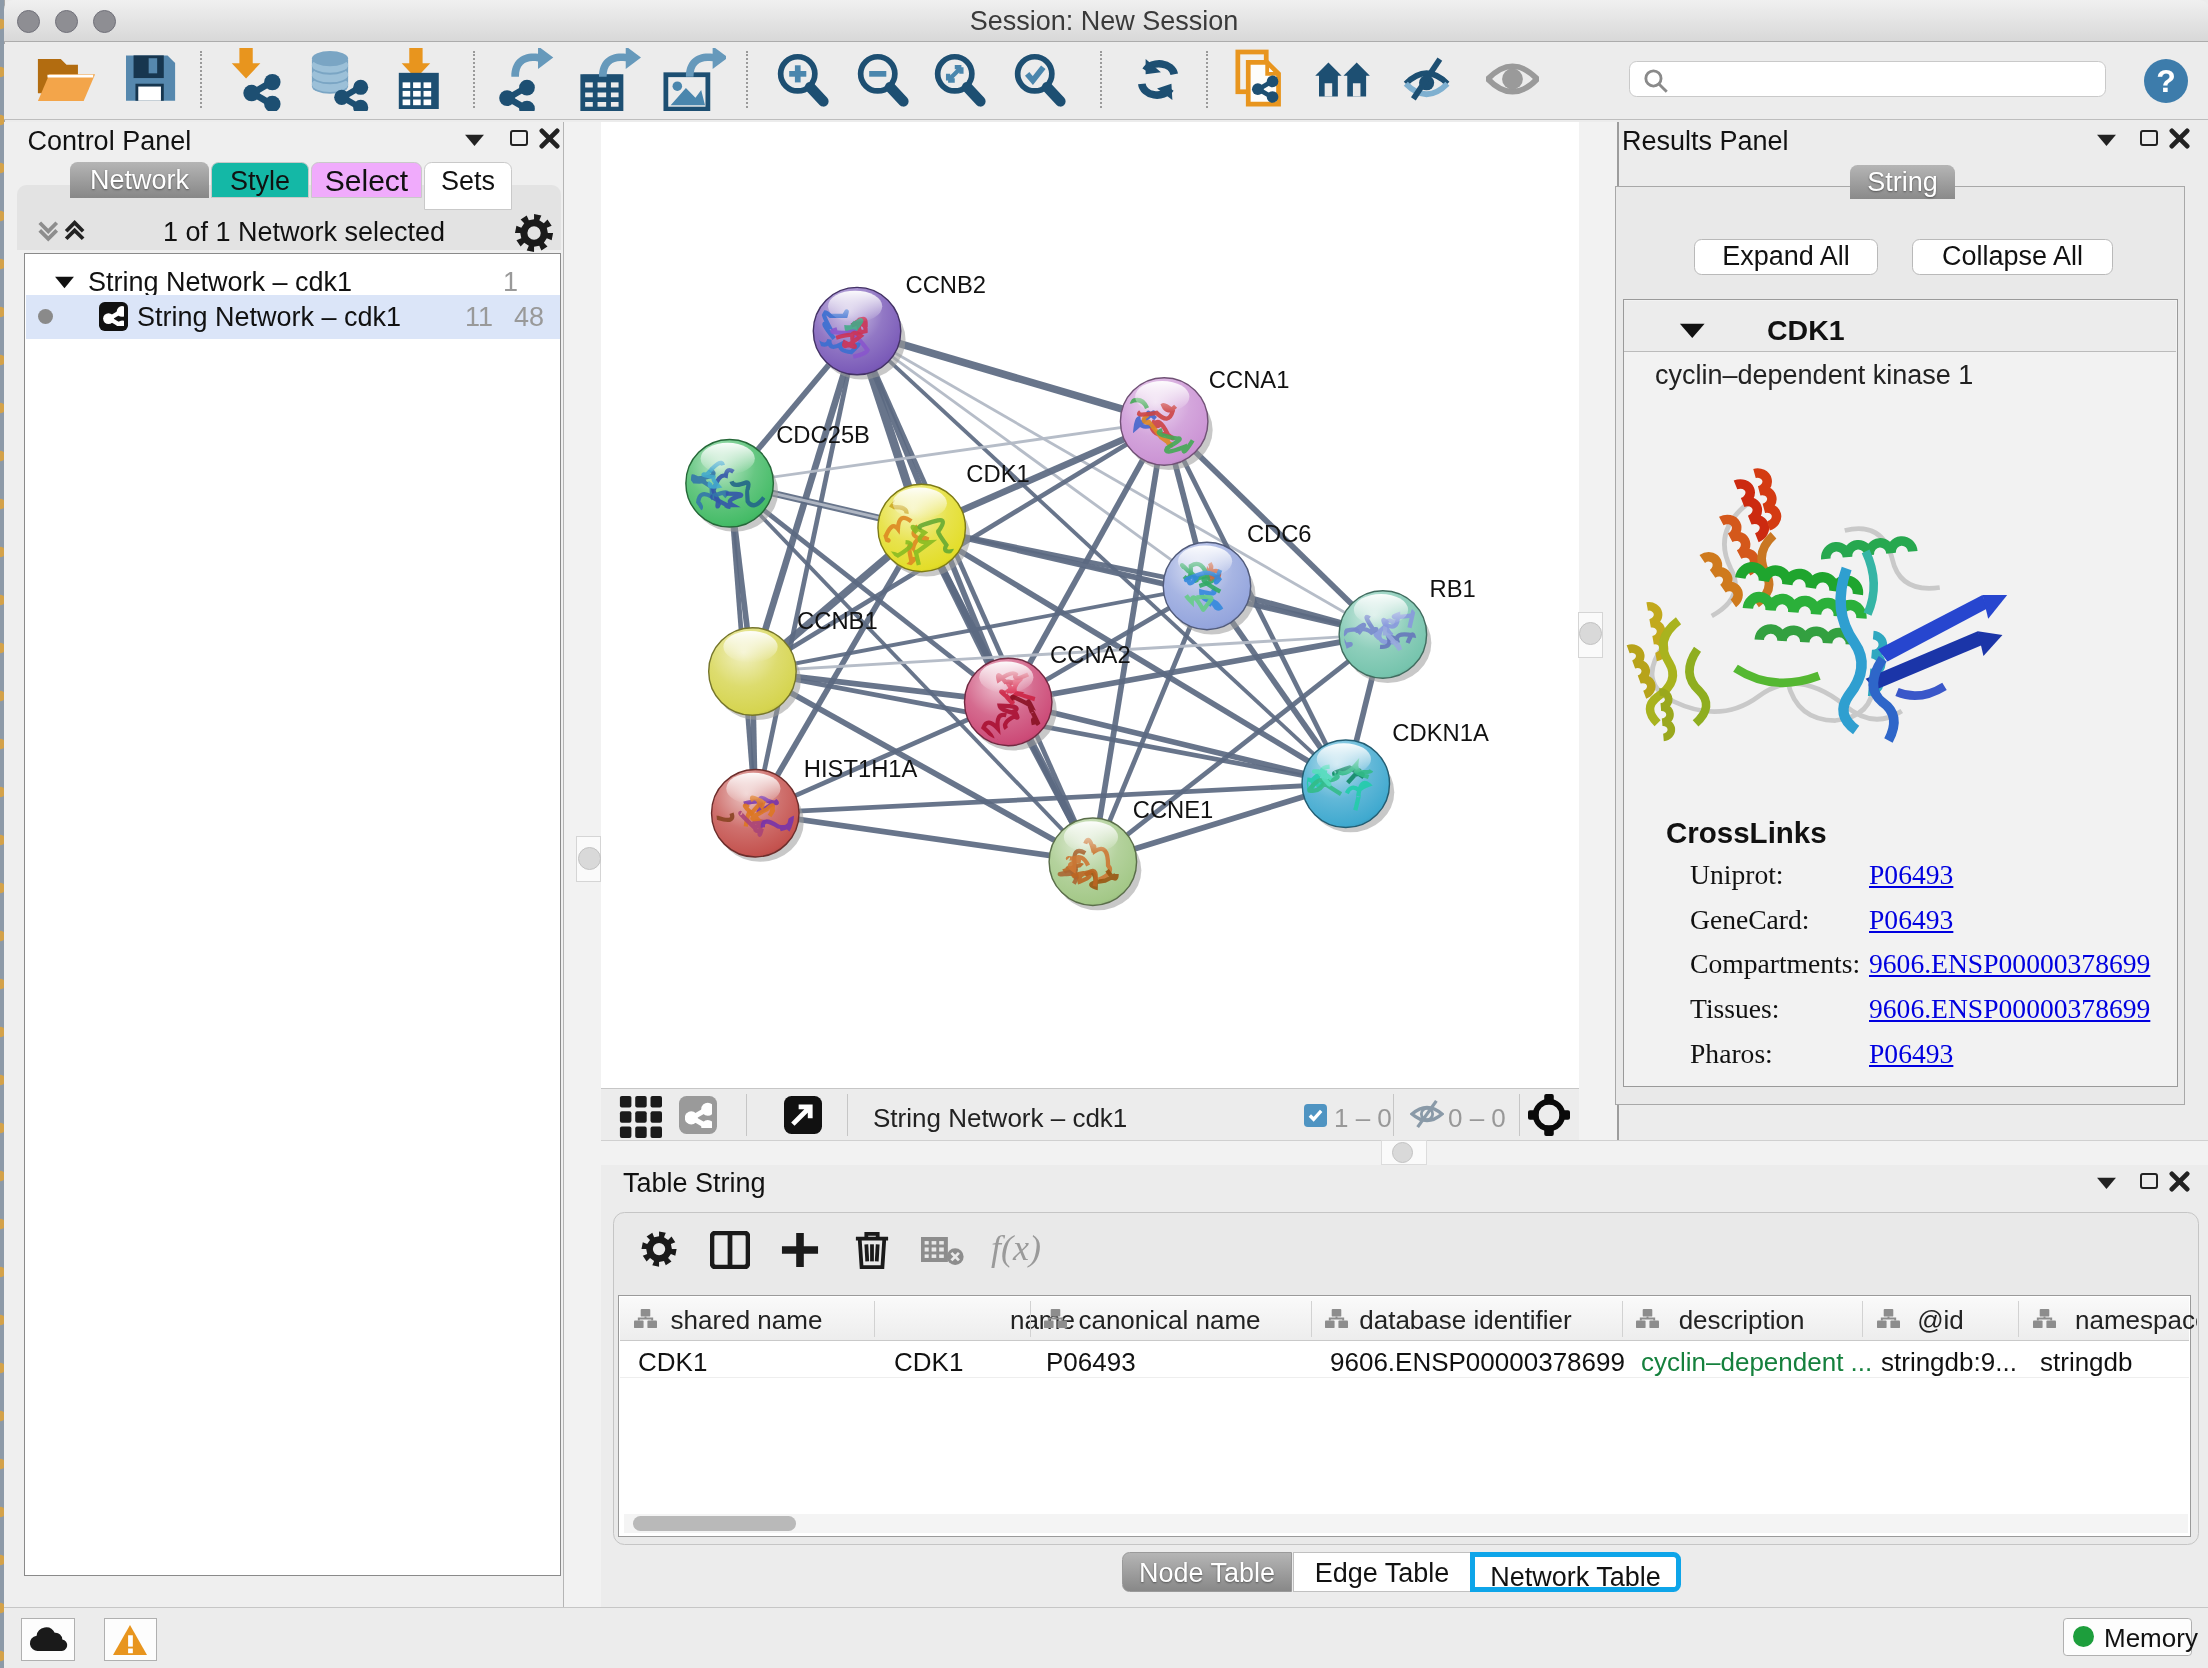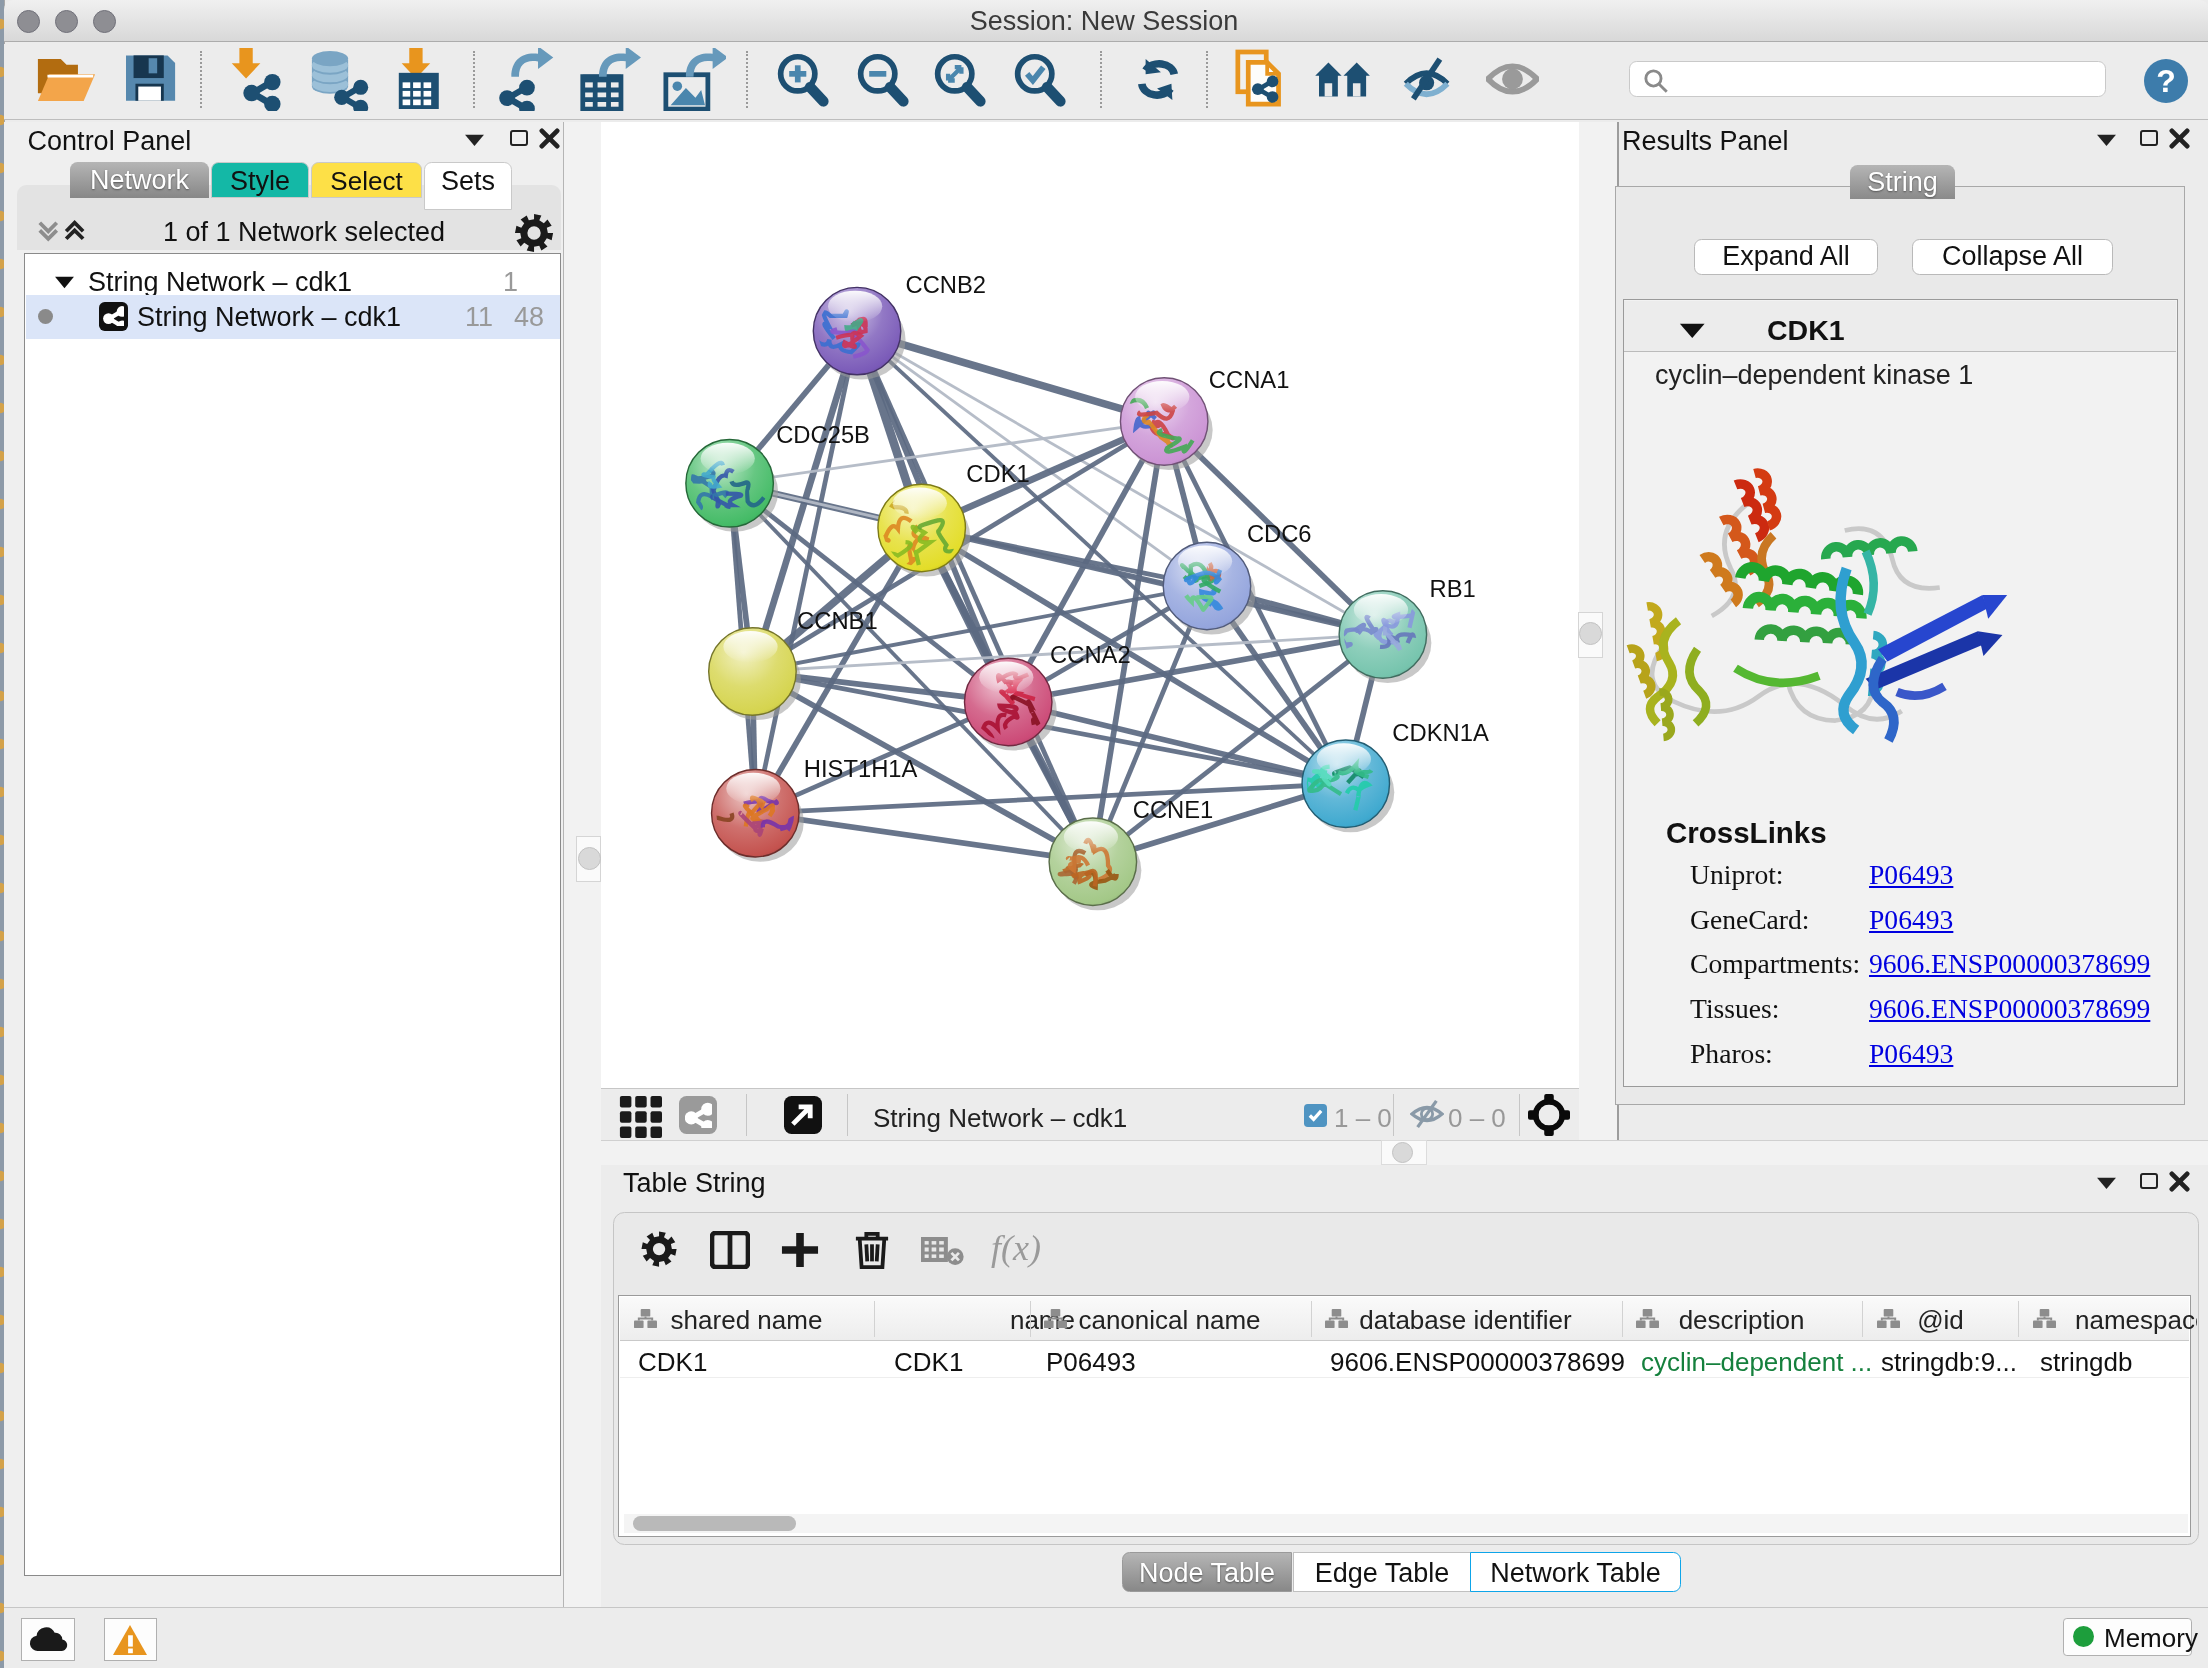--- a/index.html
+++ b/index.html
@@ -176,21 +176,21 @@
 <svg style="position:absolute;left:463px;top:131px" width="23" height="17" viewBox="0 0 24 18">
     <path d="M2 4 L22 4 L12 16 Z" fill="#222"></path>
   </svg>
 <div class="abs" style="left:510px;top:130px;width:18px;height:16px;border:2.9px solid #222;border-radius:2.9px"></div>
 <svg style="position:absolute;left:539px;top:128px" width="21" height="21" viewBox="0 0 22 22">
     <path d="M3 3 L19 19 M19 3 L3 19" stroke="#222" stroke-width="5" stroke-linecap="round"></path>
   </svg>
 <div class="abs" style="left:17px;top:185px;width:544px;height:65px;background:#e3e3e3;border-radius:9.5px 9.5px 0 0"></div>
 <div class="abs" style="left:70px;top:162px;width:139px;height:36px;background:linear-gradient(#b5b5b5,#878787);border-radius:7.6px 7.6px 0 0;color:#fff;font-size:27px;text-align:center;line-height:36px;text-shadow:0 1px 1.9px #555">Network</div>
 <div class="abs" style="left:211px;top:162px;width:98px;height:36px;background:#14b8a6;border:1px solid #c9c9c9;border-radius:7.6px 7.6px 0 0;color:#111;font-size:27px;text-align:center;line-height:36px">Style</div>
-<div class="abs" style="left:311px;top:162px;width:111px;height:36px;background:#fde047;border:1px solid #c9c9c9;border-radius:7.6px 7.6px 0 0;color:#111;font-size:26px;text-align:center;line-height:36px">Select</div>
+<div class="abs" style="left:311px;top:162px;width:111px;height:36px;background:#f0abfc;border:1px solid #c9c9c9;border-radius:7.6px 7.6px 0 0;color:#111;font-size:30px;text-align:center;line-height:36px">Select</div>
 <div class="abs" style="left:424px;top:162px;width:88px;height:48px;background:#fff;border:1px solid #c9c9c9;border-radius:7.6px 7.6px 0 0;color:#111;font-size:27px;text-align:center;line-height:36px">Sets</div>
 <svg style="position:absolute;left:36px;top:217px" width="49" height="28.5" viewBox="0 0 52 30">
     <path d="M4 6 L13 15 L22 6 M4 14 L13 23 L22 14" stroke="#8d8d8d" stroke-width="4" fill="none"></path>
     <path d="M32 23 L41 14 L50 23 M32 15 L41 6 L50 15" stroke="#222" stroke-width="4" fill="none"></path>
   </svg>
 <div class="abs" style="left:114px;top:217px;width:380px;height:28.5px;font-size:27px;color:#111;text-align:center">1 of 1 Network selected</div>
 <svg style="position:absolute;left:514px;top:213px" width="42" height="40" viewBox="0 0 44 42">
     <path d="M21.0 1.0 L28.7 2.5 L26.5 7.6 L31.3 10.7 L35.1 6.9 L39.5 13.3 L34.4 15.5 L35.5 21.0 L41.0 21.0 L39.5 28.7 L34.4 26.5 L31.3 31.3 L35.1 35.1 L28.7 39.5 L26.5 34.4 L21.0 35.5 L21.0 41.0 L13.3 39.5 L15.5 34.4 L10.7 31.3 L6.9 35.1 L2.5 28.7 L7.6 26.5 L6.5 21.0 L1.0 21.0 L2.5 13.3 L7.6 15.5 L10.7 10.7 L6.9 6.9 L13.3 2.5 L15.5 7.6 L21.0 6.5 Z M28.0 21.0 A7 7 0 1 0 14.0 21.0 A7 7 0 1 0 28.0 21.0 Z" fill="#1a1a1a" fill-rule="evenodd"></path>
   </svg>
 <div class="abs" style="left:24px;top:253px;width:537px;height:1323px;background:#fff;border:1.9px solid #8a8a8a"></div>
@@ -731,21 +731,21 @@
 <div class="abs" style="left:1046px;top:1347px;width:304px;height:28.5px;font-size:26px;color:#111">P06493</div>
 <div class="abs" style="left:1330px;top:1347px;width:304px;height:28.5px;font-size:26px;color:#111">9606.ENSP00000378699</div>
 <div class="abs" style="left:1641px;top:1347px;width:304px;height:28.5px;font-size:26px;color:#15803d">cyclin–dependent ...</div>
 <div class="abs" style="left:1881px;top:1347px;width:304px;height:28.5px;font-size:26px;color:#111">stringdb:9...</div>
 <div class="abs" style="left:2040px;top:1347px;width:304px;height:28.5px;font-size:26px;color:#111">stringdb</div>
 <div class="abs" style="left:620px;top:1377px;width:1569px;height:0;border-top:1px solid #eee"></div>
 <div class="abs" style="left:624px;top:1514px;width:1564px;height:19px;background:#f4f4f4"></div>
 <div class="abs" style="left:633px;top:1516px;width:163px;height:15px;background:#b9b9b9;border-radius:7.6px"></div>
 <div class="abs" style="left:1122px;top:1552px;width:170px;height:40px;background:linear-gradient(#b5b5b5,#888);border:1px solid #9a9a9a;border-radius:7.6px 0 0 7.6px;color:#fff;font-size:27px;text-align:center;line-height:40px;text-shadow:0 1px 1.9px #555">Node Table</div>
 <div class="abs" style="left:1293px;top:1552px;width:178px;height:40px;background:#fff;border:1px solid #c0c0c0;color:#111;font-size:27px;text-align:center;line-height:40px">Edge Table</div>
-<div class="abs" style="left:1470px;top:1552px;width:211px;height:40px;background:#fff;border:1px solid #0ea5e9;border-radius:0 7.6px 7.6px 0;color:#111;font-size:27px;text-align:center;line-height:40px">Network Table</div>
+<div class="abs" style="left:1470px;top:1552px;width:211px;height:40px;background:#fff;border:5px solid #0ea5e9;border-radius:0 7.6px 7.6px 0;color:#111;font-size:27px;text-align:center;line-height:40px">Network Table</div>
 <div class="abs" style="left:3.8px;top:1607px;width:2205px;height:61px;background:#ececec;border-top:1.9px solid #c6c6c6"></div>
 <div class="abs" style="left:21px;top:1618px;width:54px;height:43px;background:#fdfdfd;border:1.9px solid #b0b0b0"></div>
 <svg style="position:absolute;left:28.5px;top:1626px" width="40" height="27" viewBox="0 0 42 28">
     <path d="M10 26 a8 8 0 0 1 -2 -16 a10 10 0 0 1 19 -3 a7 7 0 0 1 8 7 a6 6 0 0 1 -2 12 Z" fill="#1a1a1a"></path>
   </svg>
 <div class="abs" style="left:104px;top:1618px;width:53px;height:43px;background:#fdfdfd;border:1.9px solid #b0b0b0"></div>
 <svg style="position:absolute;left:111px;top:1623px" width="38" height="34" viewBox="0 0 40 36">
     <path d="M20 2 L38 34 L2 34 Z" fill="#e8951e"></path>
     <rect x="18" y="13" width="5" height="12" fill="#fff"></rect>
     <rect x="18" y="27" width="5" height="5" fill="#fff"></rect>

